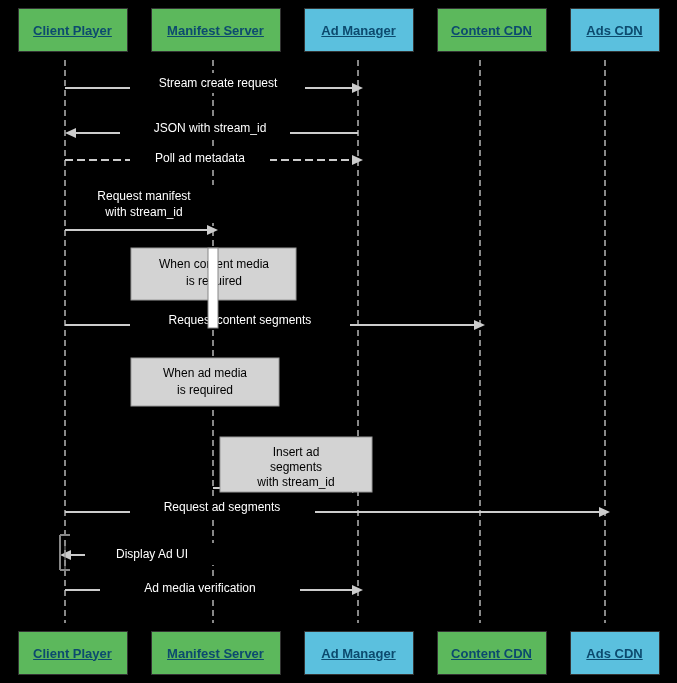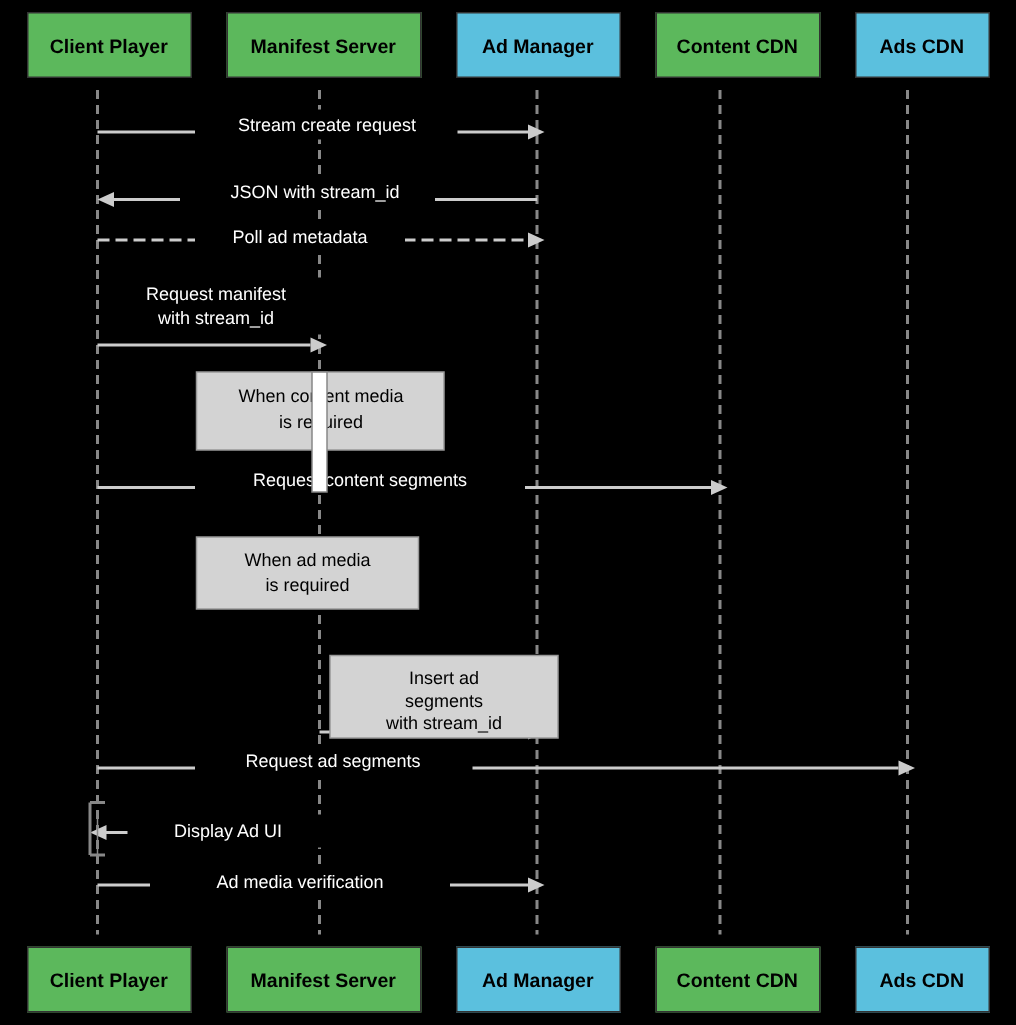--- a/index.html
+++ b/index.html
@@ -54,21 +54,22 @@
       top: 0;
       left: 0;
       width: 677px;
       height: 683px;
       pointer-events: none;
     }
 
     .actor-label {
       font-size: 13px;
       font-weight: bold;
-      color: #000000;
+      color: #0c4a6e;
+      text-decoration: underline;
     }
   </style>
 </head>
 <body>
 
 <div class="diagram">
 
   <svg class="lines-svg">
 
     <line x1="65" y1="60" x2="65" y2="623" stroke="#888" stroke-width="2" stroke-dasharray="6,4"></line>

